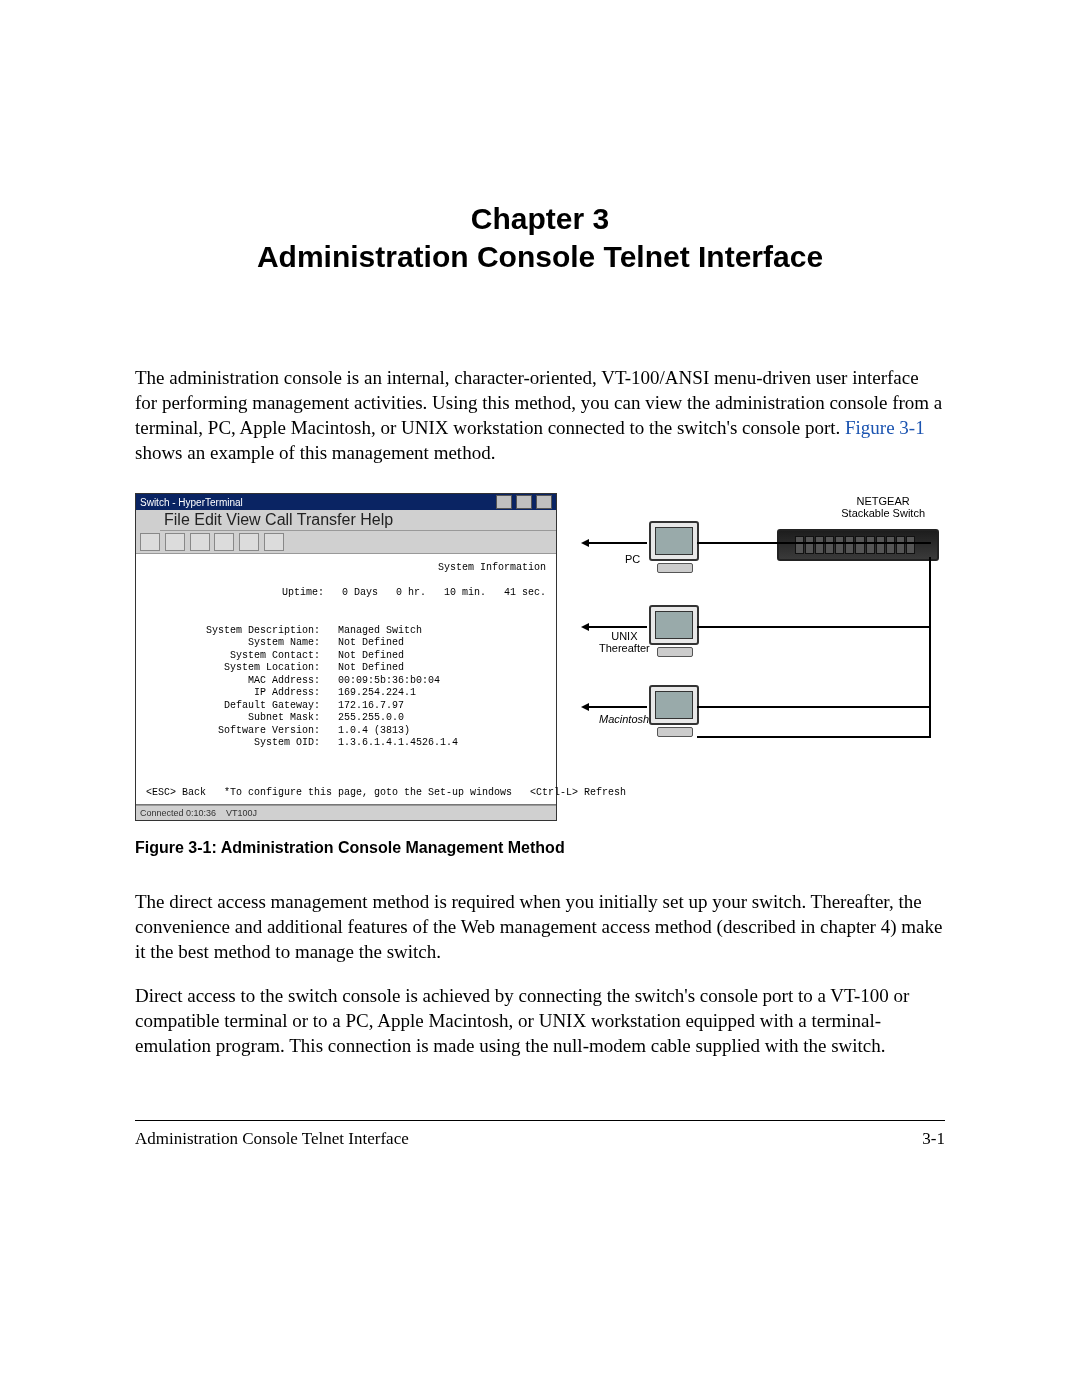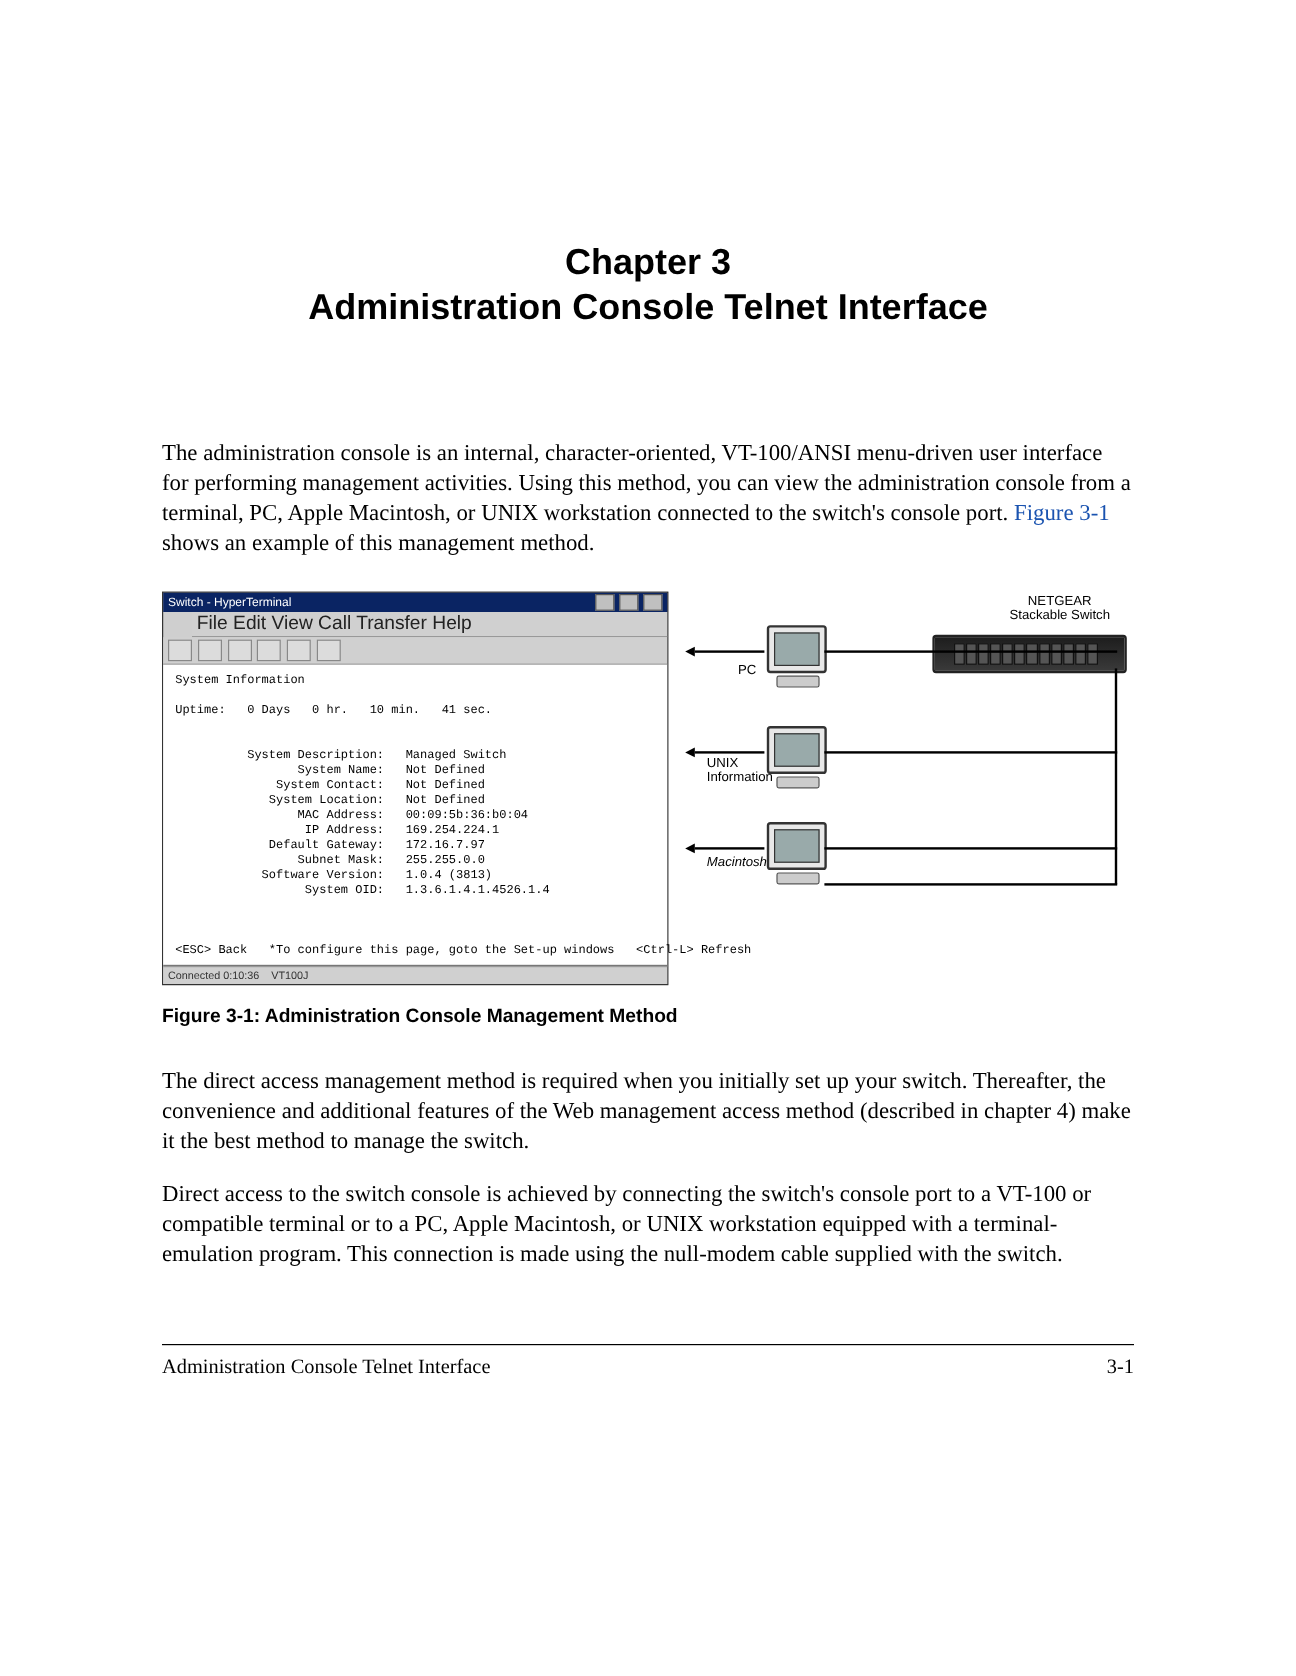--- a/index.html
+++ b/index.html
@@ -34,21 +34,21 @@
     color: #1a53b0;
     text-decoration: none;
   }
   
   .figure-wrap {
     margin: 0 0 16px 0;
   }
   .figure-row {
     display: flex;
     align-items: flex-start;
-    gap: 10px;
+    gap: 20px;
   }
   .term-window {
     width: 420px;
     background: #cfcfcf;
     border: 1px solid #333;
     font-family: "MS Sans Serif", Tahoma, sans-serif;
     font-size: 10px;
   }
   .term-title {
     display: flex;
@@ -91,21 +91,21 @@
     background: #ffffff;
     color: #000;
     font-family: "Courier New", Courier, monospace;
     font-size: 10px;
     line-height: 1.25;
     padding: 8px 10px 4px 10px;
     white-space: pre;
     min-height: 200px;
     border-bottom: 1px solid #777;
   }
-  .term-center { text-align: left; display:block; }
+  .term-center { text-align: right; display:block; }
   .term-status {
     background: #d0d0d0;
     padding: 2px 4px;
     font-size: 9px;
     color: #333;
     border-top: 1px solid #999;
   }
   
   .diagram {
     flex: 1;
@@ -307,23 +307,23 @@
         <div class="devtag" style="position:absolute; top:60px; left:48px;">PC</div>
         <div class="arrow-left" style="top:46px; left:4px;"></div>
         <div class="hline" style="top:49px; left:12px; height:2px; width:58px;"></div>
         <div class="hline" style="top:49px; left:120px; height:2px; right:14px;"></div>
 
         <div class="devbox" style="top:112px; left:72px;">
           <div class="monitor">
               <div class="screen"></div>
             </div>
         </div>
-        <div class="devtag" style="position:absolute; top:138px; left:22px; text-align:left; line-height:1.05;">
+        <div class="devtag" style="position:absolute; top:138px; left:22px; text-align:center; line-height:1.05;">
           <div>UNIX</div>
-          <div>Information</div>
+          <div>Thereafter</div>
         </div>
         <div class="arrow-left" style="top:130px; left:4px;"></div>
         <div class="hline" style="top:133px; left:12px; height:2px; width:58px;"></div>
         <div class="hline" style="top:133px; left:120px; height:2px; right:14px;"></div>
 
         <div class="devbox" style="top:192px; left:72px;">
           <div class="monitor">
               <div class="screen"></div>
             </div>
         </div>

